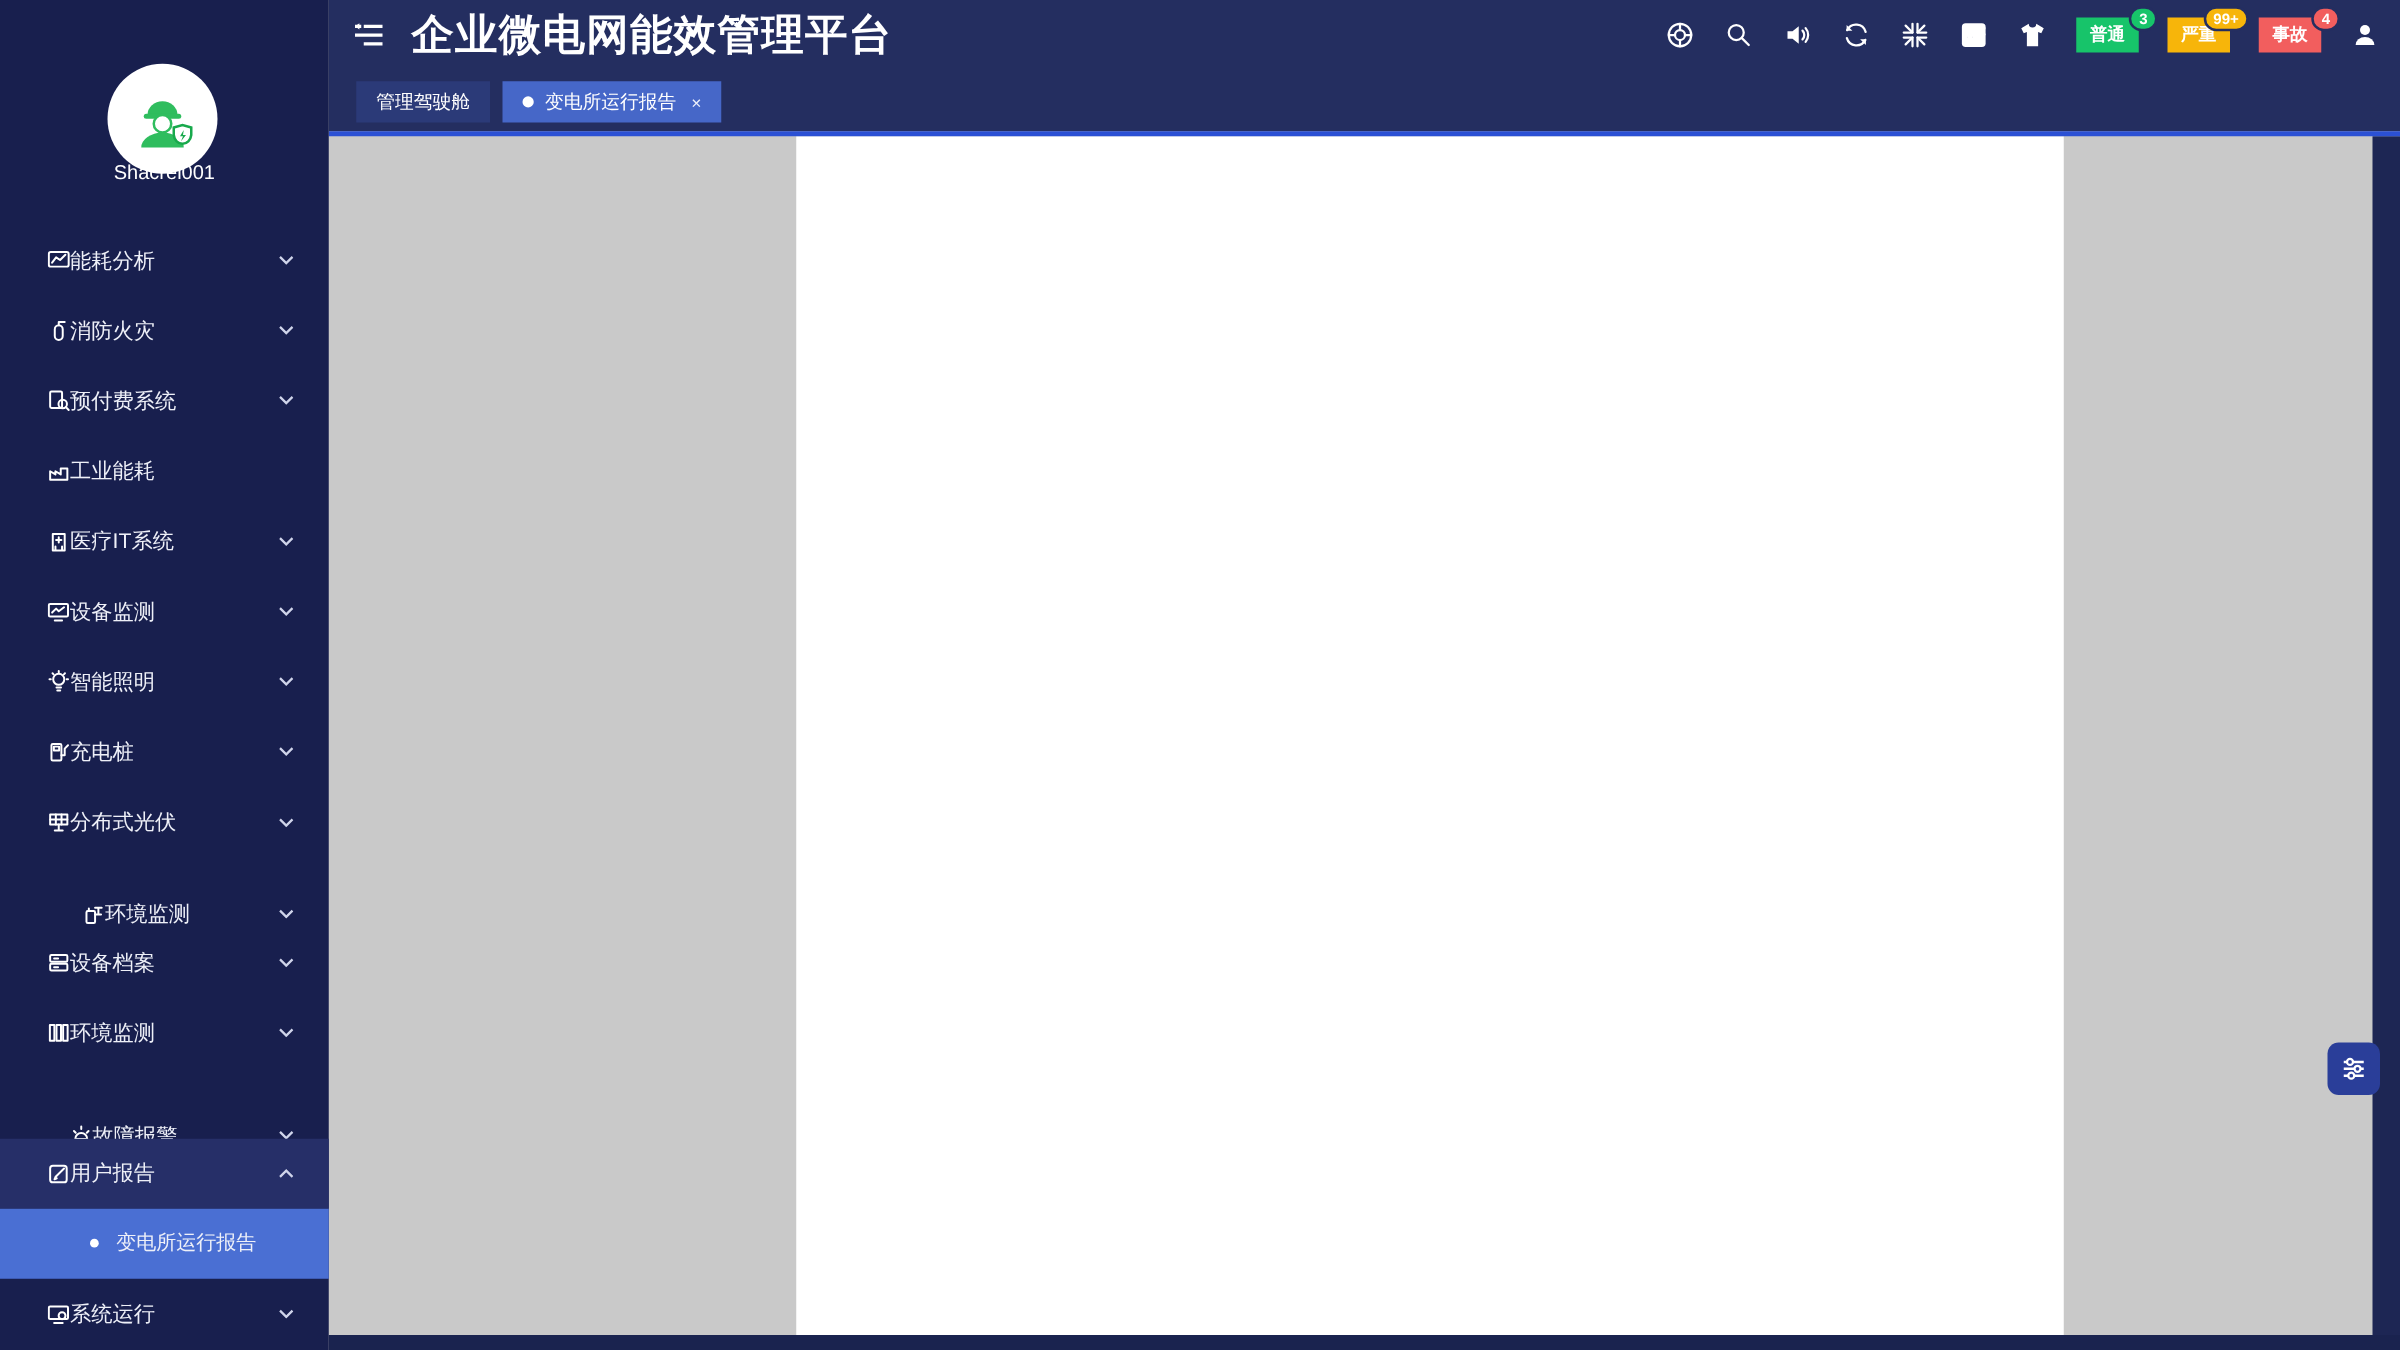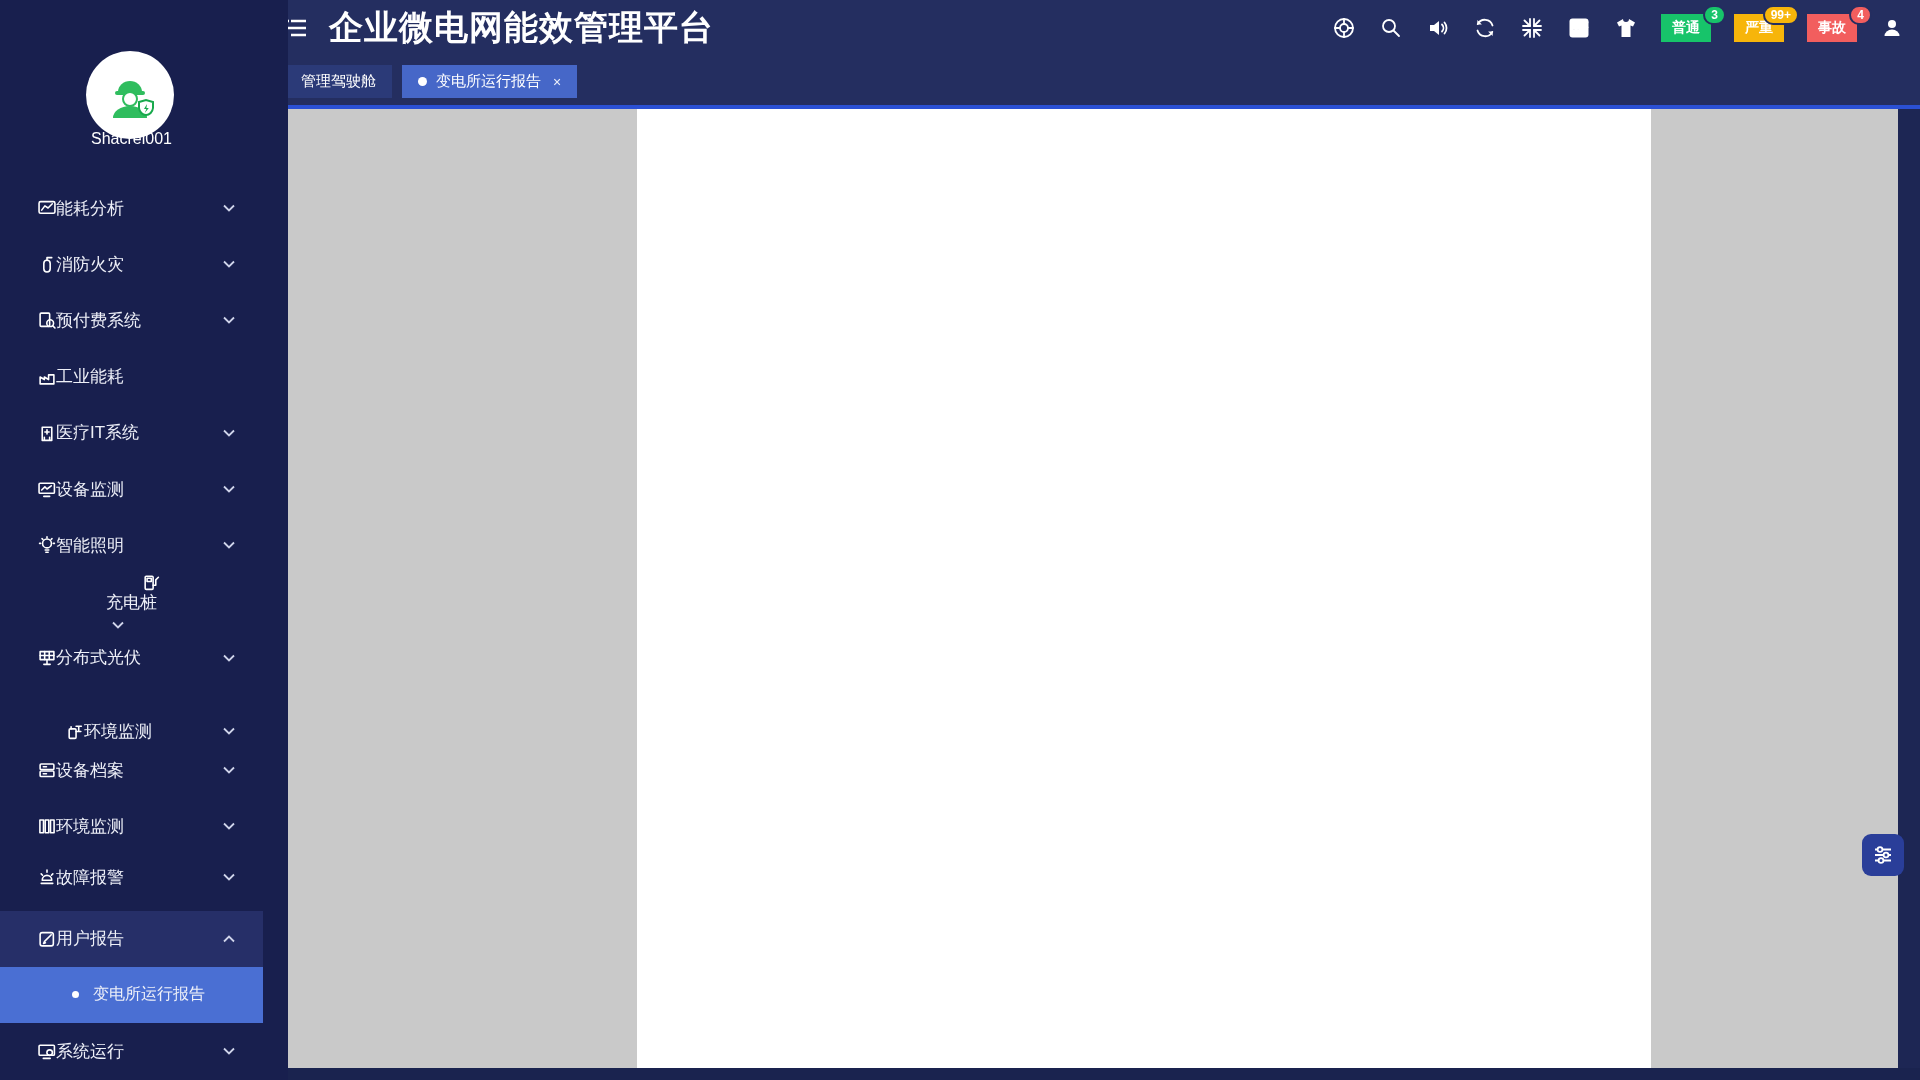--- a/index.html
+++ b/index.html
@@ -1,21 +1,21 @@
 <!DOCTYPE html>
 <html><head>
 <meta charset="utf-8">
 <style>
   * { margin:0; padding:0; box-sizing:border-box; }
   html,body { width:1920px; height:1080px; overflow:hidden; background:#c9c9c9;
               font-family:"Liberation Sans", sans-serif; }
   .abs { position:absolute; }
 
   
-  #sidebar { left:0; top:0; width:288px; height:1080px; background:#181f4e; z-index:5; }
+  #sidebar { left:0; top:0; width:263px; height:1080px; background:#181f4e; z-index:5; }
   #avatar { left:86px; top:51px; width:88px; height:88px; border-radius:50%; background:#fff;
             display:flex; align-items:center; justify-content:center; }
   #username { left:0; top:128px; width:263px; text-align:center; color:#fff; font-size:16px; top:130px; }
   .nav-item { left:0; width:263px; height:56px; display:flex; align-items:center; color:#eef0f8; font-size:17px; cursor:pointer; }
   .nav-item .ico { width:18px; height:18px; margin-left:38px; flex:0 0 18px; }
   .nav-item .lbl { flex:1; }
   .nav-item .chev { margin-right:28px; }
   .nav-item.expanded { background:#262f68; }
   .nav-sub { background:#4a6fd3; }
   .nav-sub .dot { width:7px; height:7px; border-radius:50%; background:#fff; margin-left:72px; }
@@ -163,21 +163,21 @@
           <g fill="none" stroke="#fff" stroke-width="1.5" stroke-linecap="round" stroke-linejoin="round">
             <circle cx="8.5" cy="7" r="4.2"></circle>
             <path d="M6.8 13.2 h3.4 M7.4 15.4 h2.2 M8.5 0.8 v1 M2.5 7 h-1 M15.5 7 h-1 M3.8 2.5 l0.8 0.8 M13.2 2.5 l-0.8 0.8"></path>
           </g>
         </svg>
         <span class="lbl">智能照明</span>
         <svg width="12" height="8" class="chev">
           <polyline points="1,1.5 6,6.5 11,1.5" fill="none" stroke="#cfd4ea" stroke-width="1.8"></polyline>
         </svg>
       </div>
-      <div class="abs nav-item" style="top: 573.4px; flex-direction: column;">
+      <div class="abs nav-item" style="top: 573.4px;">
         <svg viewBox="0 0 17 17" class="ico">
           <g fill="none" stroke="#fff" stroke-width="1.5" stroke-linecap="round" stroke-linejoin="round">
             <rect x="3" y="3" width="7.5" height="12.5" rx="1"></rect>
             <rect x="4.8" y="5" width="4" height="3"></rect>
             <path d="M13 11.5 V6.5 l2.5 -2.5 M13 11.5 h-2.5"></path>
           </g>
         </svg>
         <span class="lbl">充电桩</span>
         <svg width="12" height="8" class="chev">
           <polyline points="1,1.5 6,6.5 11,1.5" fill="none" stroke="#cfd4ea" stroke-width="1.8"></polyline>
@@ -226,21 +226,21 @@
             <rect x="1.8" y="2.8" width="3.4" height="12"></rect>
             <rect x="6.8" y="2.8" width="3.4" height="12"></rect>
             <rect x="11.8" y="2.8" width="3.4" height="12"></rect>
           </g>
         </svg>
         <span class="lbl">环境监测</span>
         <svg width="12" height="8" class="chev">
           <polyline points="1,1.5 6,6.5 11,1.5" fill="none" stroke="#cfd4ea" stroke-width="1.8"></polyline>
         </svg>
       </div>
-      <div class="abs nav-item" style="top: 849px;">
+      <div class="abs nav-item" style="top: 880px; padding-left: 18px;">
         <svg viewBox="0 0 17 17" class="ico">
           <g fill="none" stroke="#fff" stroke-width="1.5" stroke-linecap="round" stroke-linejoin="round">
             <path d="M4 11.5 a4.5 4.5 0 0 1 9 0 z"></path>
             <path d="M8.5 4 V2 M3 5.5 L4.3 6.8 M14 5.5 L12.7 6.8 M3 14.5 h11"></path>
           </g>
         </svg>
         <span class="lbl">故障报警</span>
         <svg width="12" height="8" class="chev">
           <polyline points="1,1.5 6,6.5 11,1.5" fill="none" stroke="#cfd4ea" stroke-width="1.8"></polyline>
         </svg>

